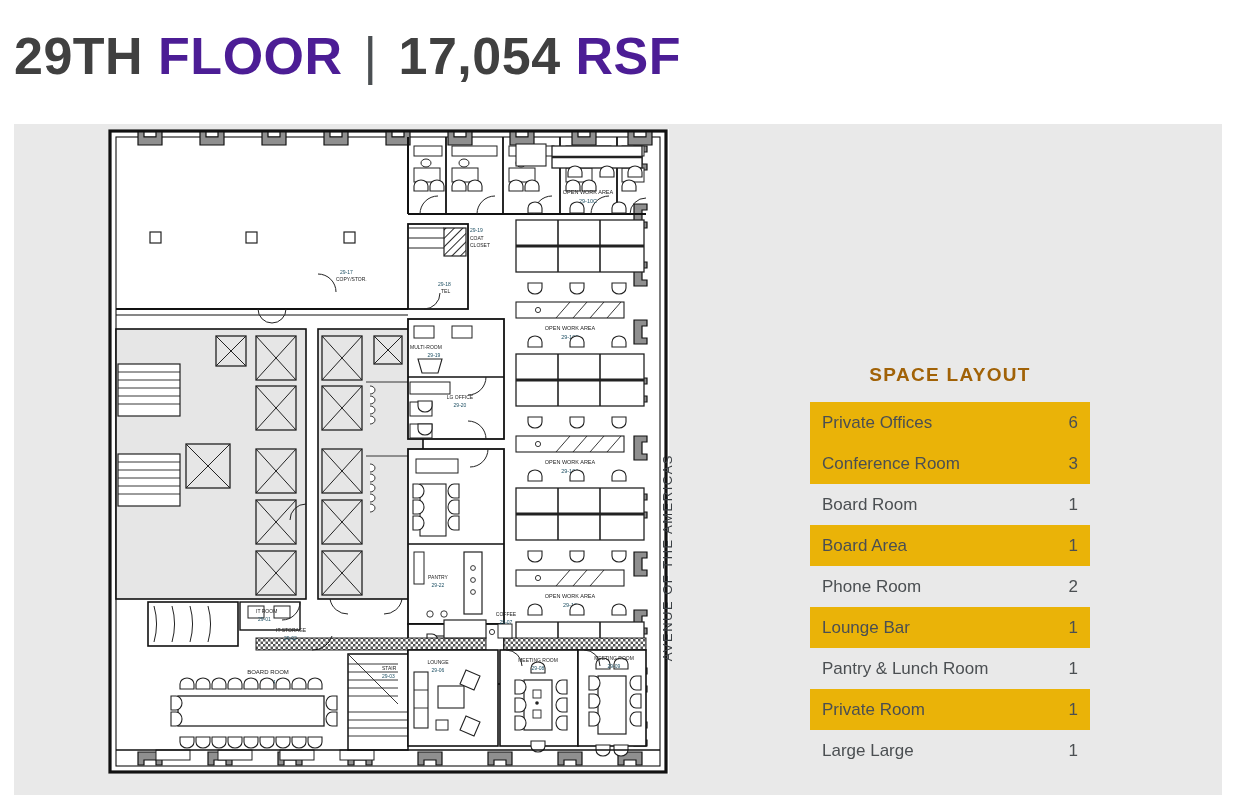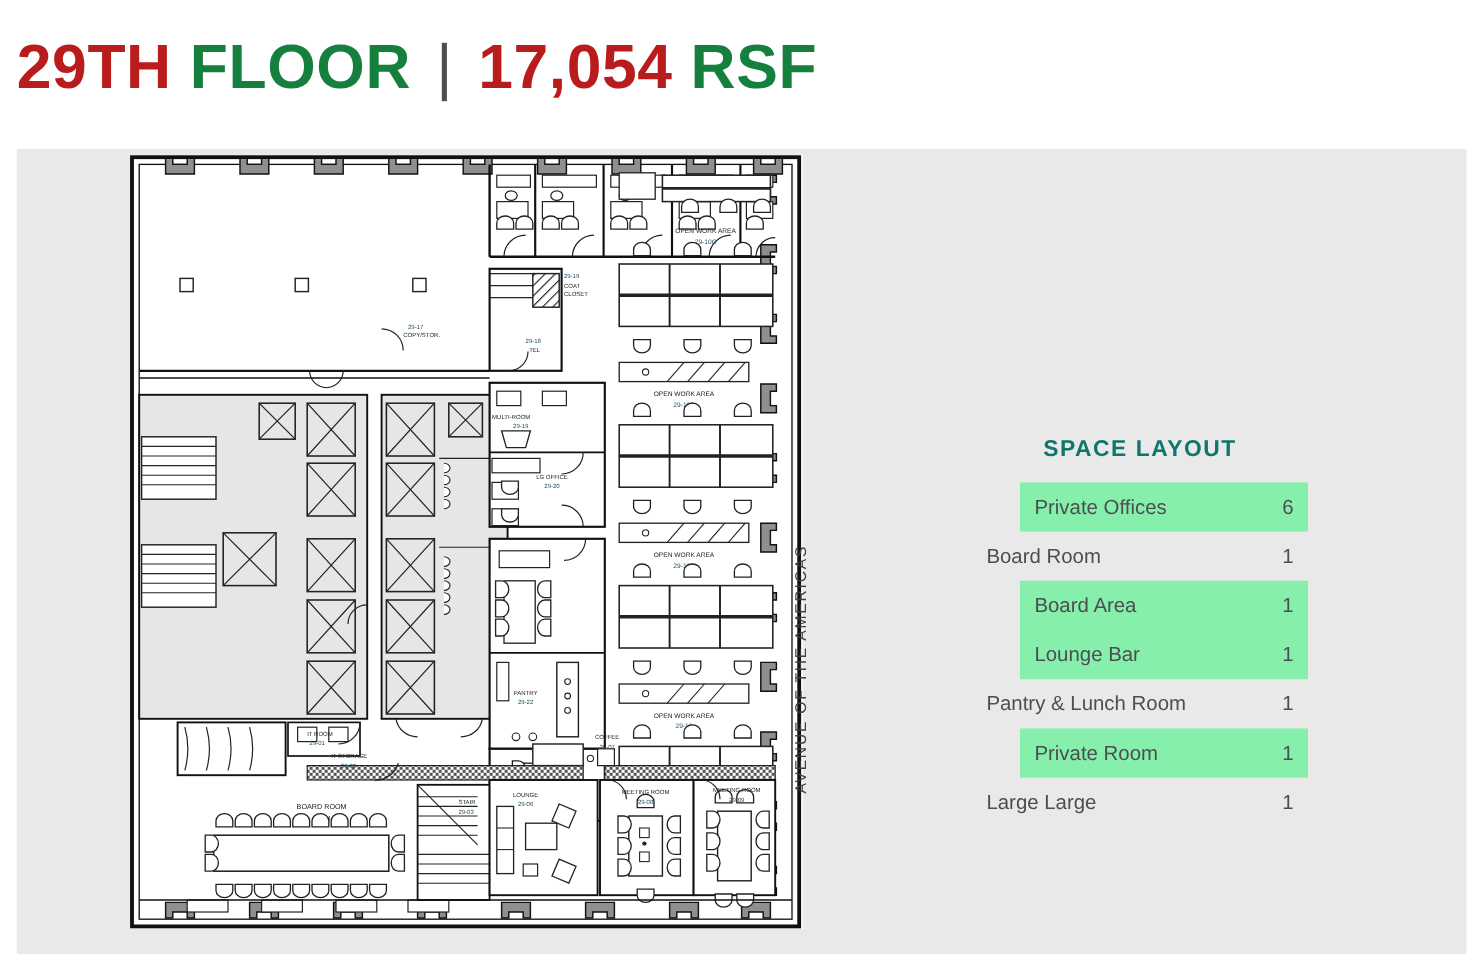--- a/index.html
+++ b/index.html
@@ -12,22 +12,22 @@
     position:relative;
   }
   
   #header{
     position:absolute;left:14px;top:16px;width:1200px;height:80px;
   }
   #page-title{
     font-size:52px;font-weight:bold;letter-spacing:0.5px;
     line-height:80px;white-space:nowrap;
   }
-  .t-accent{color:#b91c1c;}
-  .t-dark{color:#15803d;}
+  .t-accent{color:#404040;}
+  .t-dark{color:#4c1d95;}
   .t-bar{color:#4b4f52;font-weight:normal;padding:0 6px;}
 
   
   #content-panel{
     position:absolute;left:14px;top:124px;width:1208px;height:671px;
     background:#e9e9e9;
   }
 
   
   #floorplan-wrap{
@@ -40,28 +40,28 @@
     writing-mode:vertical-rl;transform:rotate(180deg);
     white-space:nowrap;
   }
 
   
   #space-layout{
     position:absolute;left:796px;top:240px;width:280px;
   }
   #space-layout-title{
     text-align:center;font-size:19px;font-weight:bold;
-    letter-spacing:1.3px;color:#0f766e;margin-bottom:16px;
+    letter-spacing:1.3px;color:#a16207;margin-bottom:16px;
   }
   .sl-row{
     display:flex;align-items:center;justify-content:space-between;
     height:41px;padding:0 12px;box-sizing:border-box;
     font-size:17px;color:#4b4f52;margin-bottom:0px;
   }
-  .sl-row.hl{background:#86efac;margin-left:40px;}
+  .sl-row.hl{background:#eab308;}
   .sl-row.plain{background:transparent;}
   .sl-label{white-space:nowrap;}
   .sl-value{white-space:nowrap;}
 </style>
 </head>
 <body>
 
 <div id="header">
   <div id="page-title">
     <span class="t-accent">29TH</span>
@@ -592,28 +592,36 @@
 
   <div id="street-right">AVENUE OF THE AMERICAS</div>
 
   <div id="space-layout">
     <div id="space-layout-title">SPACE LAYOUT</div>
     <div id="space-layout-rows">
         <div class="sl-row hl">
           <span class="sl-label">Private Offices</span>
           <span class="sl-value">6</span>
         </div>
+        <div class="sl-row hl">
+          <span class="sl-label">Conference Room</span>
+          <span class="sl-value">3</span>
+        </div>
         <div class="sl-row plain">
           <span class="sl-label">Board Room</span>
           <span class="sl-value">1</span>
         </div>
         <div class="sl-row hl">
           <span class="sl-label">Board Area</span>
           <span class="sl-value">1</span>
         </div>
+        <div class="sl-row plain">
+          <span class="sl-label">Phone Room</span>
+          <span class="sl-value">2</span>
+        </div>
         <div class="sl-row hl">
           <span class="sl-label">Lounge Bar</span>
           <span class="sl-value">1</span>
         </div>
         <div class="sl-row plain">
           <span class="sl-label">Pantry &amp; Lunch Room</span>
           <span class="sl-value">1</span>
         </div>
         <div class="sl-row hl">
           <span class="sl-label">Private Room</span>

